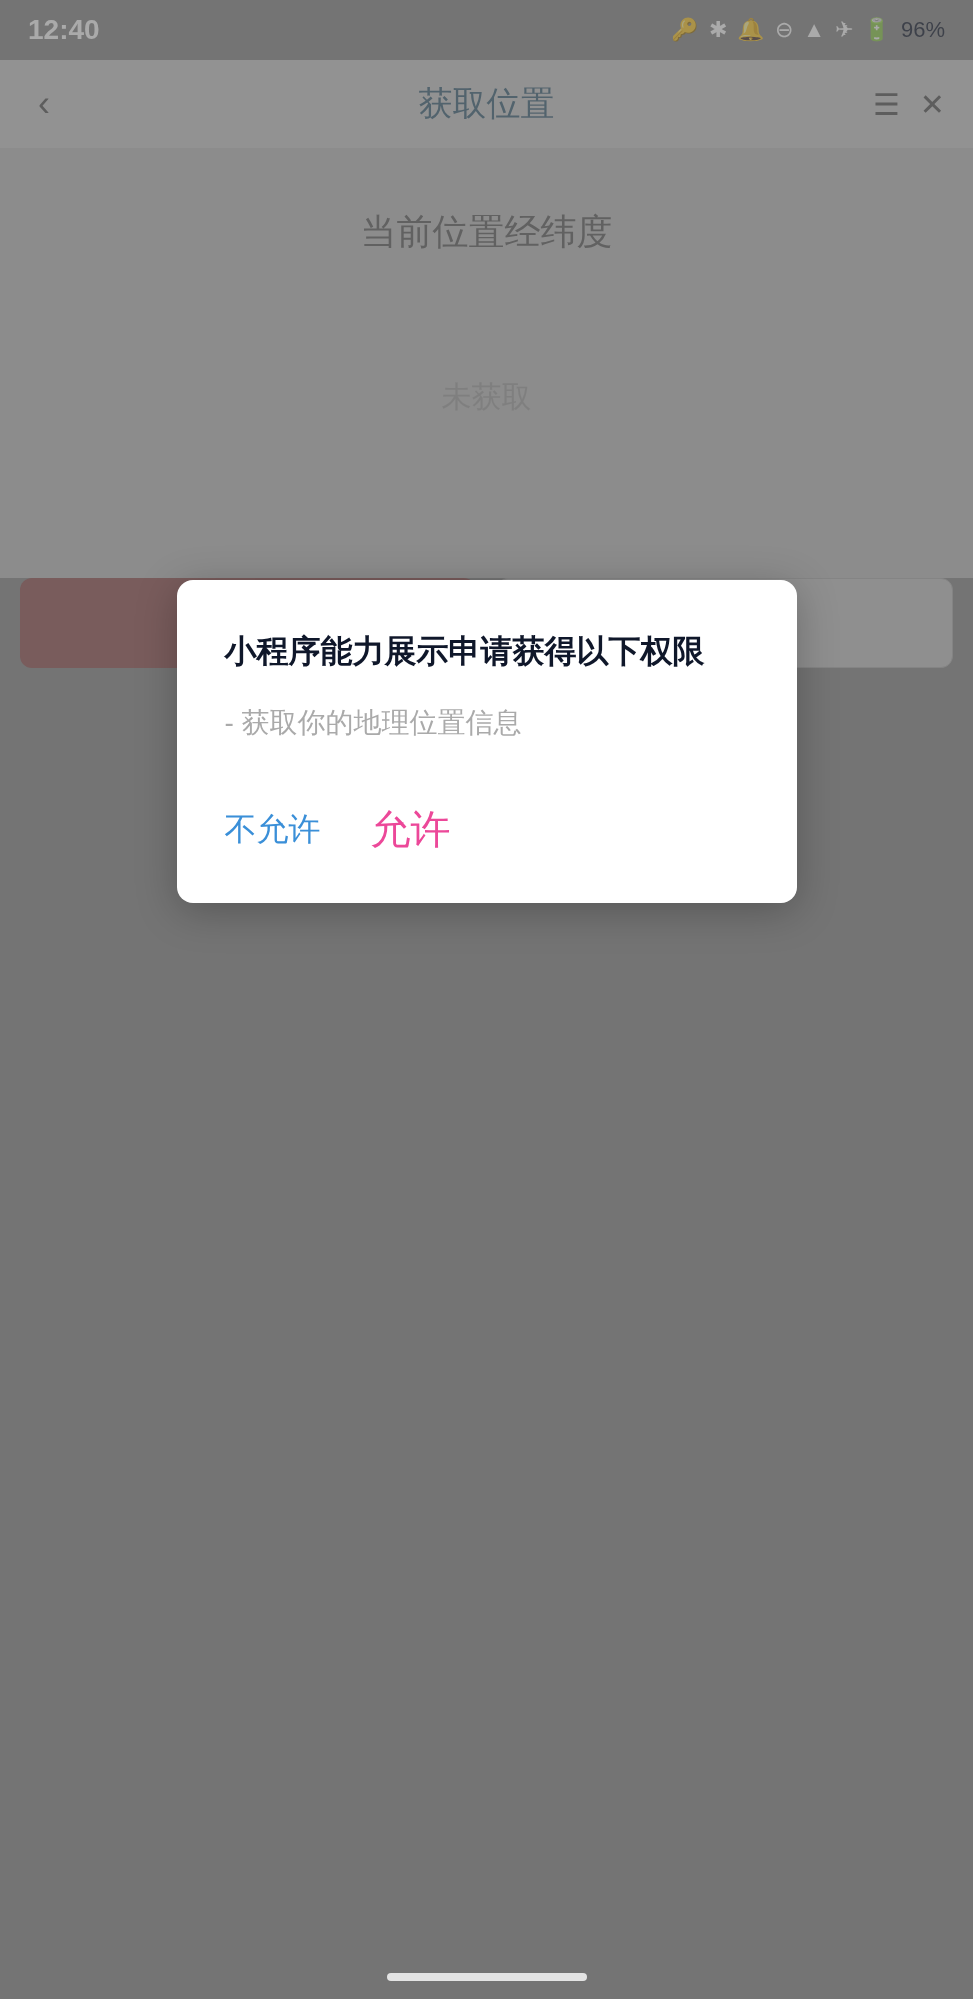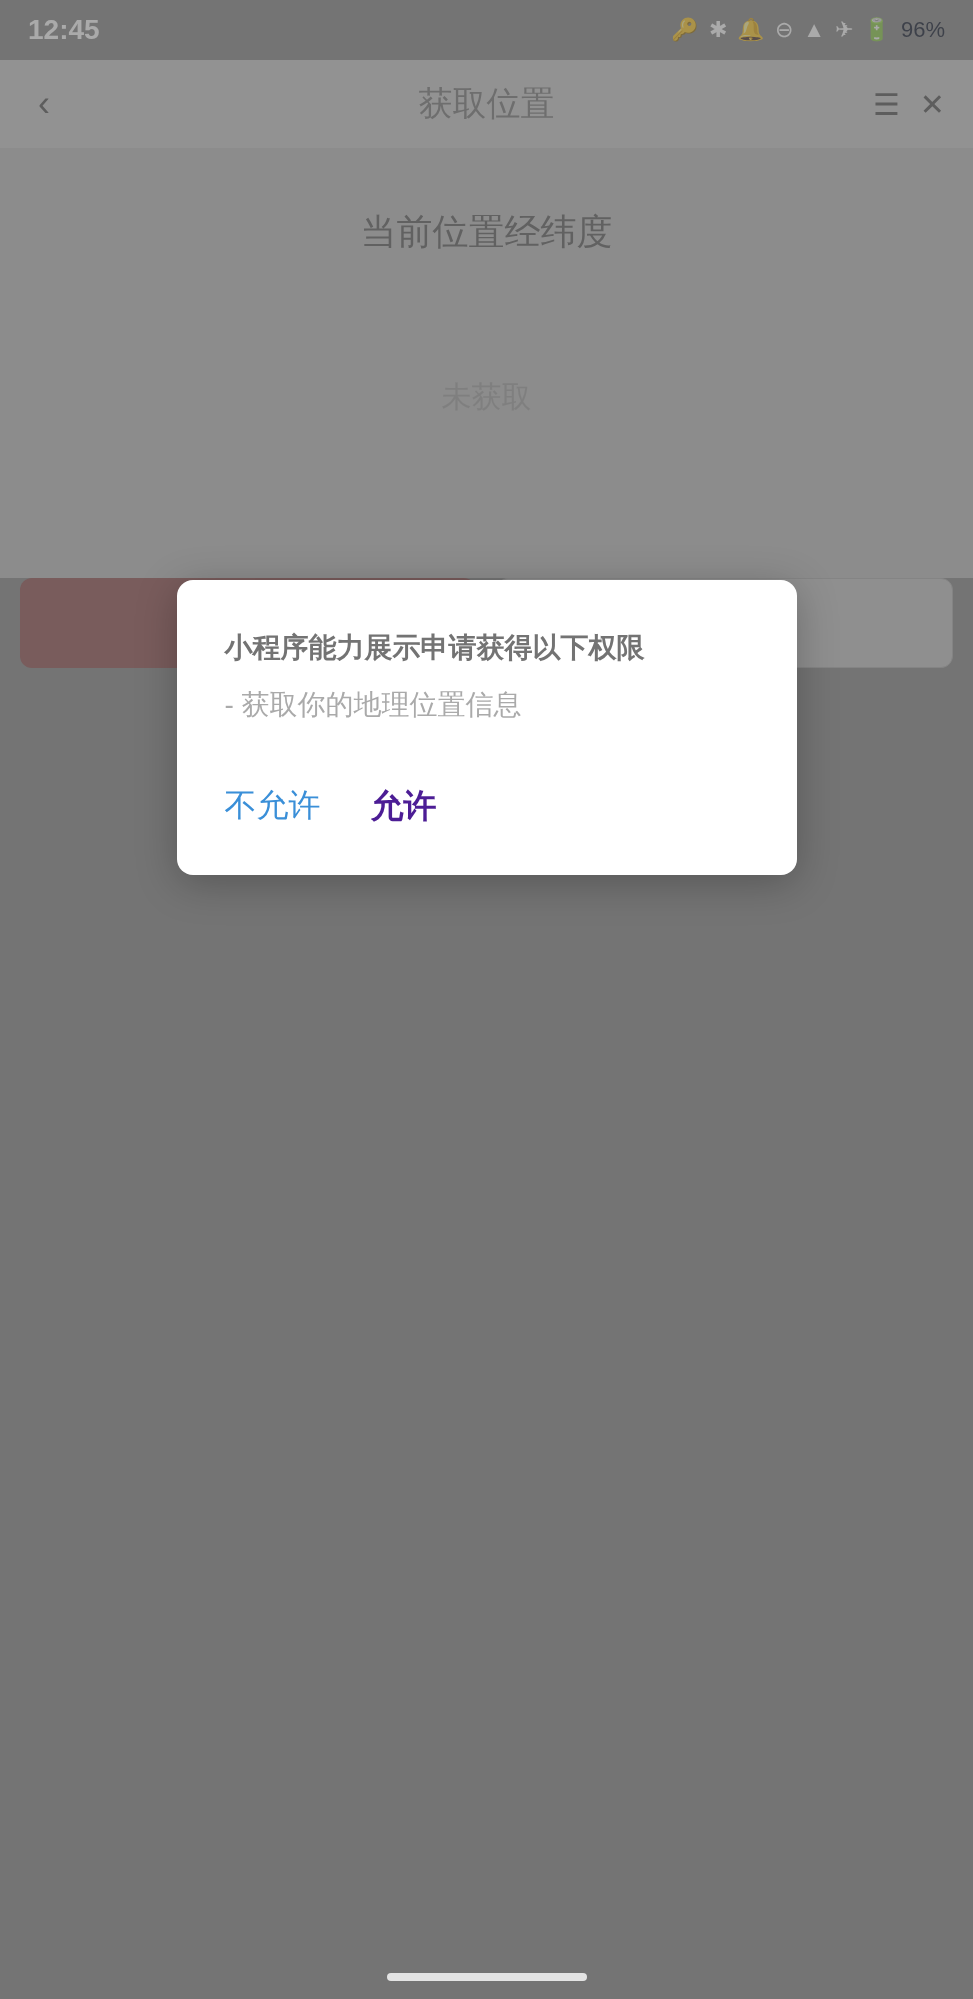--- a/index.html
+++ b/index.html
@@ -54,21 +54,21 @@
     }
     .nav-back {
       font-size: 36px;
       color: #333;
       cursor: pointer;
       padding: 10px;
     }
     .nav-title {
       font-size: 34px;
       font-weight: 500;
-      color: #737373;
+      color: #0c4a6e;
       position: absolute;
       left: 50%;
       transform: translateX(-50%);
     }
     .nav-right-icons {
       display: flex;
       align-items: center;
       gap: 20px;
     }
     .nav-icon {
@@ -136,25 +136,25 @@
       top: 580px;
       left: 50%;
       transform: translateX(-50%);
       width: 620px;
       background: #fff;
       border-radius: 16px;
       padding: 48px 48px 36px 48px;
       box-shadow: 0 8px 40px rgba(0,0,0,0.25);
     }
     .dialog-title {
-      font-size: 28px;
+      font-size: 32px;
       font-weight: 600;
-      color: #737373;
+      color: #0f172a;
       line-height: 1.45;
-      margin-bottom: 15px;
+      margin-bottom: 28px;
     }
     .dialog-desc {
       font-size: 28px;
       color: #aaa;
       margin-bottom: 48px;
       line-height: 1.5;
     }
     .dialog-actions {
       display: flex;
       justify-content: flex-start;
@@ -162,47 +162,47 @@
     }
     .dialog-btn-deny {
       font-size: 32px;
       color: #3a8fd8;
       background: none;
       border: none;
       cursor: pointer;
       padding: 10px 0;
     }
     .dialog-btn-allow {
-      font-size: 33px;
-      color: #4c1d95;
+      font-size: 40px;
+      color: #ec4899;
       background: none;
       border: none;
       cursor: pointer;
       padding: 10px 0;
-      font-weight: 700;
+      font-weight: 400;
     }
 
     
     .home-indicator {
       position: absolute;
       bottom: 18px;
       left: 50%;
       transform: translateX(-50%);
       width: 200px;
       height: 8px;
       background: #fff;
       border-radius: 4px;
       opacity: 0.8;
     }
   </style>
 </head>
 <body>
 
 <div class="status-bar">
-  <span class="status-time">12:45</span>
+  <span class="status-time">12:40</span>
   <div class="status-icons">
     <span>🔑</span>
     <span>✱</span>
     <span>🔔</span>
     <span>⊖</span>
     <span>▲</span>
     <span>✈</span>
     <span>🔋</span>
     <span class="battery-text">96%</span>
   </div>

